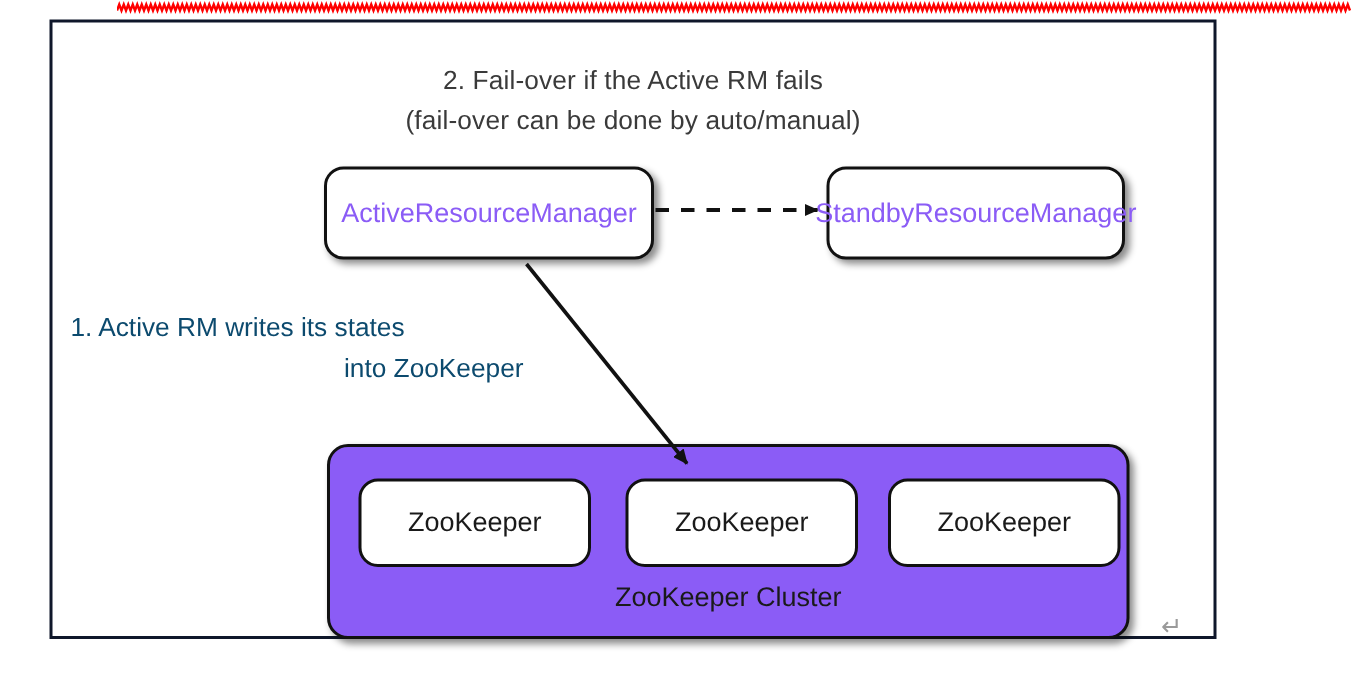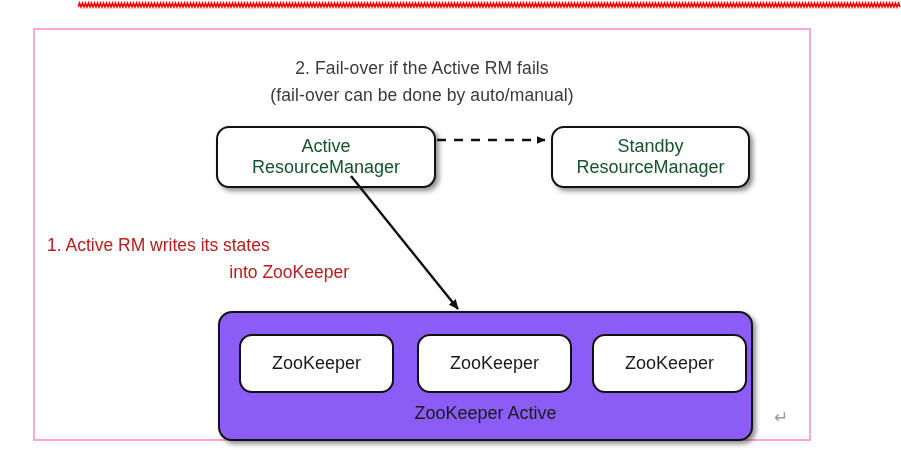--- a/index.html
+++ b/index.html
@@ -27,24 +27,24 @@
     width: 823px;
     height: 10px;
     overflow: hidden;
   }
   #squiggle svg { display: block; }
 
   
   #frame {
     position: absolute;
     left: 33px;
-    top: 28px;
+    top: 13px;
     width: 778px;
     height: 413px;
-    border: 2px solid #f9a8d4;
+    border: 2px solid #0f172a;
     background: #ffffff;
     box-sizing: border-box;
   }
 
   
   .heading {
     position: absolute;
     width: 100%;
     text-align: center;
     color: #3a3a3a;
@@ -56,24 +56,24 @@
   #heading-line2 { top: 55px; }
 
   
   .node {
     position: absolute;
     box-sizing: border-box;
     border: 2.5px solid #111111;
     border-radius: 13px;
     background: #ffffff;
     display: flex;
-    flex-direction: column;
+    flex-direction: row;
     align-items: center;
     justify-content: center;
-    color: #14532d;
+    color: #8b5cf6;
     box-shadow: 3px 3px 5px rgba(0,0,0,0.45);
   }
   .node .line {
     display: block;
     line-height: 1.15;
     white-space: nowrap;
   }
 
   #node-active {
     left: 181px;  
@@ -89,24 +89,23 @@
     height: 62px;
     font-size: 18px;
   }
 
   
   #annotation {
     position: absolute;
     left: 8px;
     top: 190px;
     width: 340px;
-    color: #b91c1c;
+    color: #0c4a6e;
     font-size: 17.5px;
     line-height: 1.55;
-    margin-top: 12px;
   }
   #annotation .l1 { display: block; text-align: left; padding-left: 4px;}
   #annotation .l2 { display: block; text-align: right; padding-right: 34px; }
 
   
   #cluster {
     position: absolute;
     left: 183px;  
     top: 281px;   
     width: 535px; 
@@ -196,21 +195,21 @@
 
     <div id="annotation">
       <span class="l1">1. Active RM writes its states</span>
       <span class="l2">into ZooKeeper</span>
     </div>
 
     <div id="cluster">
       <div class="zk-node" id="zk-0">ZooKeeper</div>
       <div class="zk-node" id="zk-1">ZooKeeper</div>
       <div class="zk-node" id="zk-2">ZooKeeper</div>
-      <div id="cluster-label">ZooKeeper Active</div>
+      <div id="cluster-label">ZooKeeper Cluster</div>
     </div>
   </div>
 
   <svg id="arrows" viewBox="0 0 901 450" xmlns="http://www.w3.org/2000/svg">
     <defs>
       <marker id="arrowhead-dashed" markerWidth="9" markerHeight="8" refX="8.4" refY="4" orient="auto" markerUnits="userSpaceOnUse">
         <path d="M0,0 L9,4 L0,8 z" fill="#111111"></path>
       </marker>
       <marker id="arrowhead-solid" markerWidth="10" markerHeight="9" refX="9.2" refY="4.5" orient="auto" markerUnits="userSpaceOnUse">
         <path d="M0,0 L10,4.5 L0,9 z" fill="#111111"></path>

